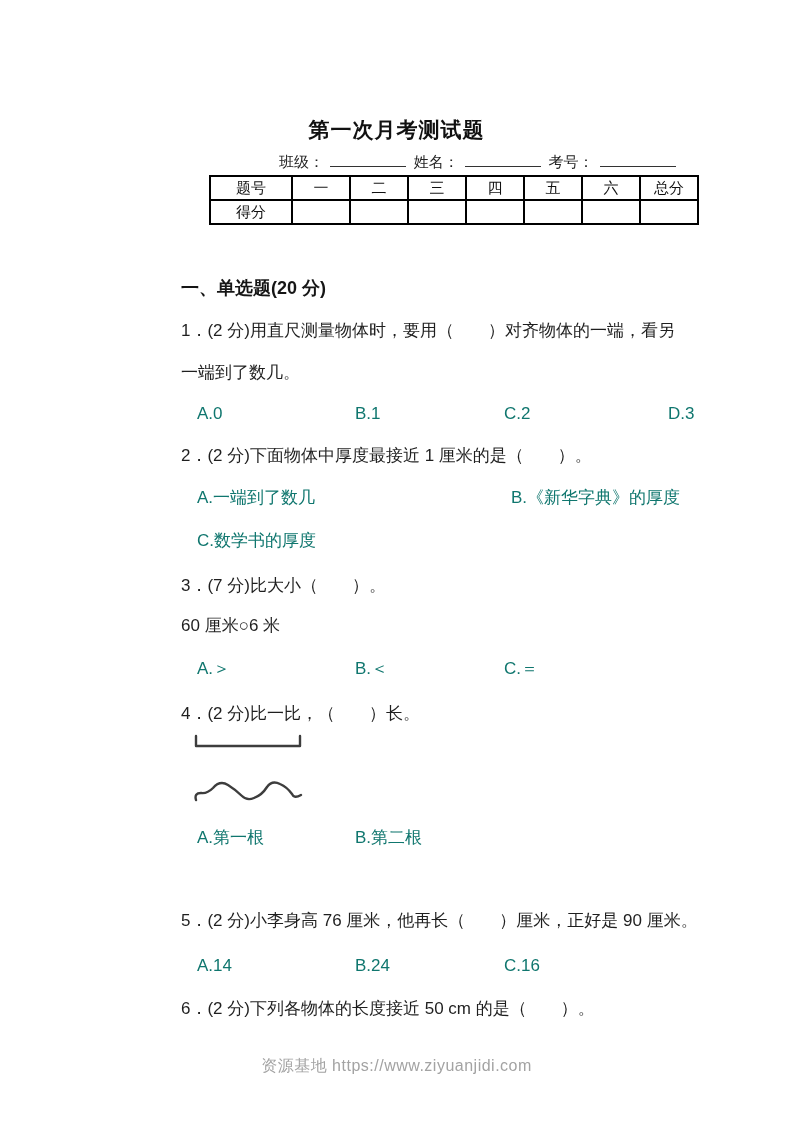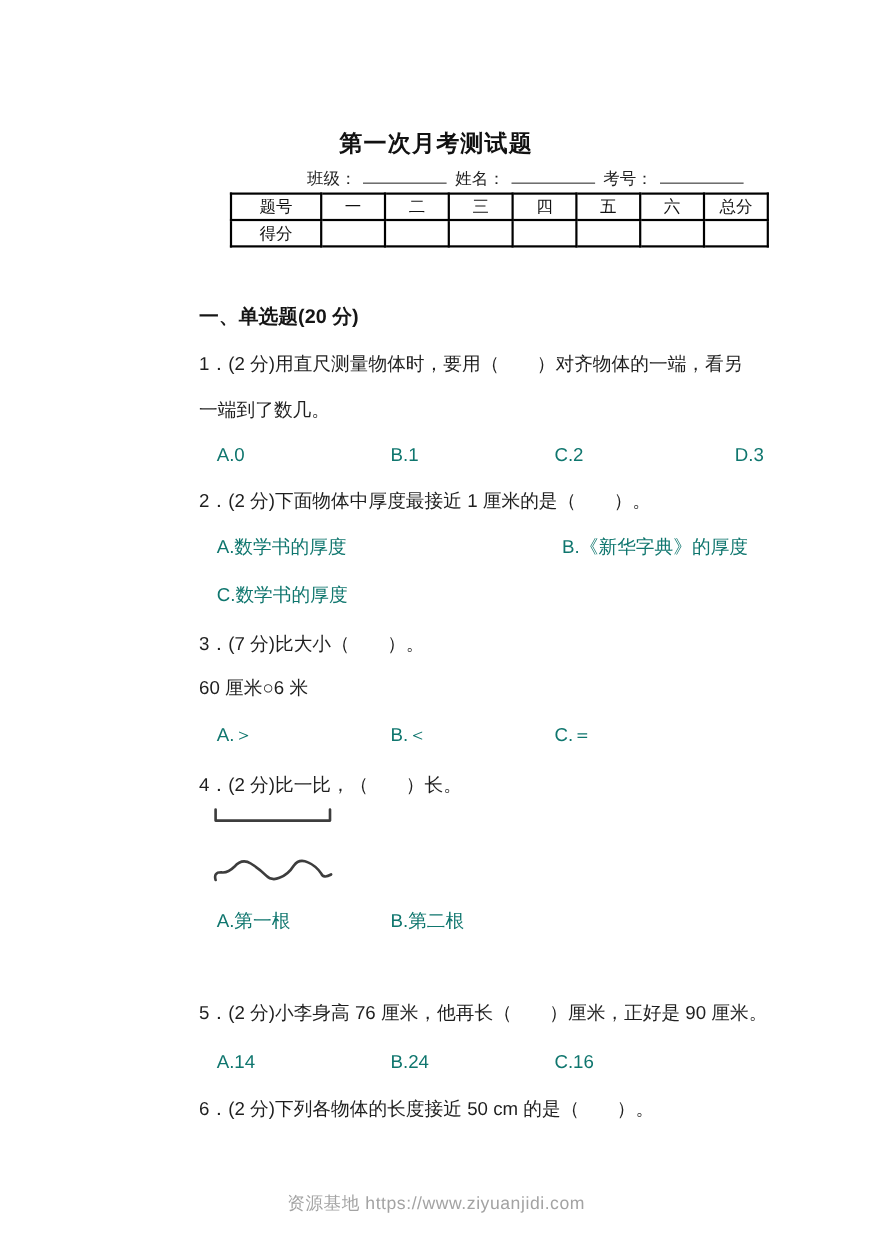--- a/index.html
+++ b/index.html
@@ -84,21 +84,21 @@
   .c1 { left: 131px; }
   .c2 { left: 289px; }
   .c3 { left: 438px; }
   .c4 { left: 602px; }
   .c2b { left: 445px; }
 
   .figure-svg { display: block; }
 
   
   .footer {
-    top: 1068px; left: 0; width: 100%;
+    top: 1040px; left: 0; width: 100%;
     text-align: center;
     font-size: 16px;
     color: #a3a3a3;
     letter-spacing: 0.5px;
   }
 </style>
 </head>
 <body>
 
 <div class="page">
@@ -142,21 +142,21 @@
   <div class="abs qline" style="top:345px">一端到了数几。</div>
   <div class="abs opts-row" style="top:388px">
     <span class="opt c1">A.0</span>
     <span class="opt c2">B.1</span>
     <span class="opt c3">C.2</span>
     <span class="opt c4">D.3</span>
   </div>
 
   <div class="abs qline" style="top:428px">2．(2 分)下面物体中厚度最接近 1 厘米的是（　　）。</div>
   <div class="abs opts-row" style="top:470px">
-    <span class="opt c1">A.数学书的厚度</span>
+    <span class="opt c1">A.一端到了数几</span>
     <span class="opt c2b">B.《新华字典》的厚度</span>
   </div>
   <div class="abs opts-row" style="top:513px">
     <span class="opt c1">C.数学书的厚度</span>
   </div>
 
   <div class="abs qline" style="top:558px">3．(7 分)比大小（　　）。</div>
   <div class="abs qline" style="top:598px">60 厘米○6 米</div>
   <div class="abs opts-row" style="top:641px">
     <span class="opt c1">A.＞</span>

